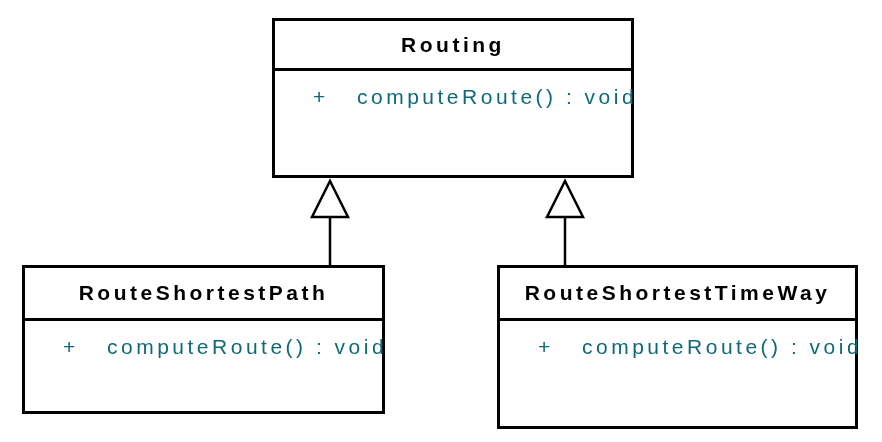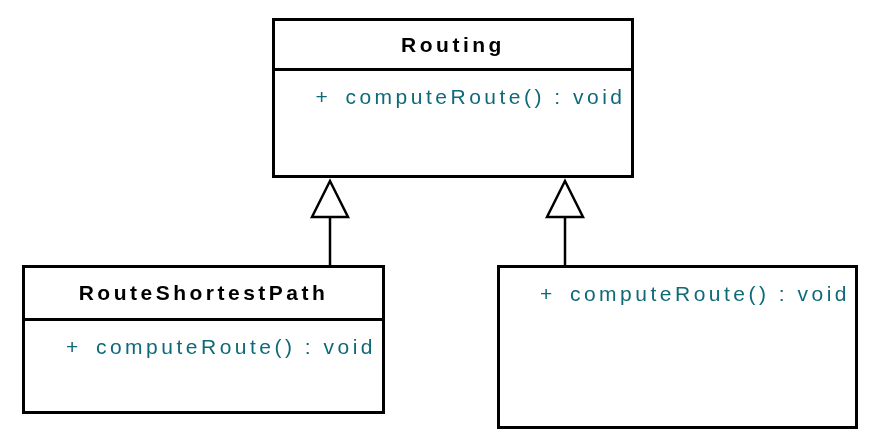--- a/index.html
+++ b/index.html
@@ -13,21 +13,20 @@
     height: 442px;
     background: var(--bg, #ffffff);
     font-family: "Liberation Sans", sans-serif;
     overflow: hidden;
   }
   .class-box {
     position: absolute;
     box-sizing: border-box;
     background: var(--fill, #ffffff);
     border: 3px solid var(--line, #000000);
-    text-align: center;
   }
   .class-box.routing      { left: 272px; top: 18px;  width: 362px; height: 160px; }
   .class-box.shortest-path{ left: 22px;  top: 265px; width: 363px; height: 149px; }
   .class-box.time-way     { left: 497px; top: 265px; width: 361px; height: 164px; }
 
   .class-title {
     box-sizing: border-box;
     height: 50px;
     border-bottom: 3px solid var(--line, #000000);
     display: flex;
@@ -37,20 +36,21 @@
     font-weight: bold;
     letter-spacing: 3.5px;
     color: var(--name-color, #000000);
     white-space: nowrap;
   }
   .class-box.shortest-path .class-title,
   .class-box.time-way .class-title { height: 53px; }
 
   .class-members {
     padding: 14px 0 0 21px;
+    margin-left: 17px;
   }
   .member-row {
     font-size: 21px;
     letter-spacing: 3.5px;
     color: var(--member-color, #0e6a78);
     white-space: nowrap;
   }
   .member-row .vis {
     display: inline-block;
     width: 44px;
@@ -92,20 +92,21 @@
   <div class="class-box shortest-path">
     <div class="class-title">RouteShortestPath</div>
     <div class="class-members">
       <div class="member-row">
         <span class="vis">+</span><span class="sig">computeRoute() : void</span>
       </div>
     </div>
   </div>
 
   <div class="class-box time-way">
+    <div class="class-title">RouteShortestTimeWay</div>
     <div class="class-members">
       <div class="member-row">
         <span class="vis">+</span><span class="sig">computeRoute() : void</span>
       </div>
     </div>
   </div>
 
 </div>
 
 </body></html>

